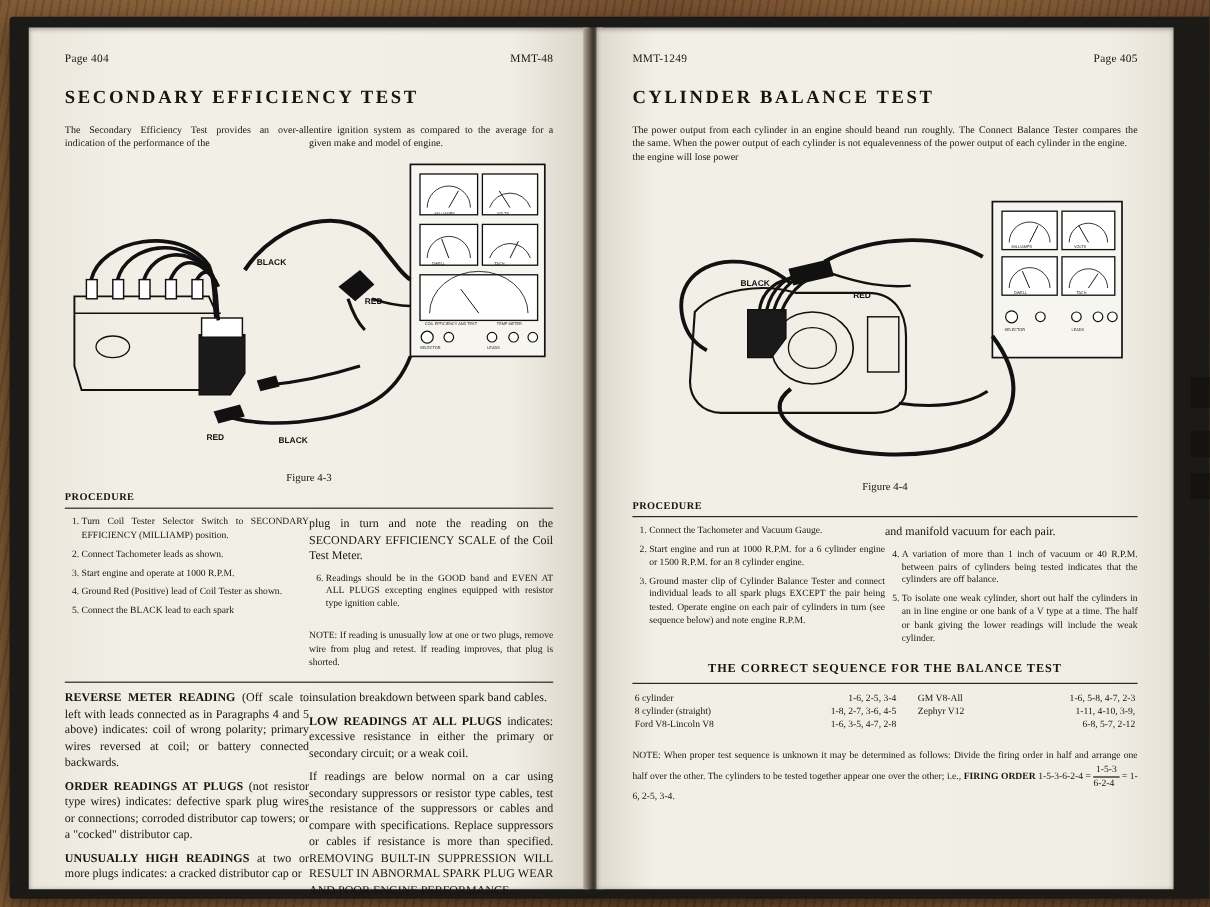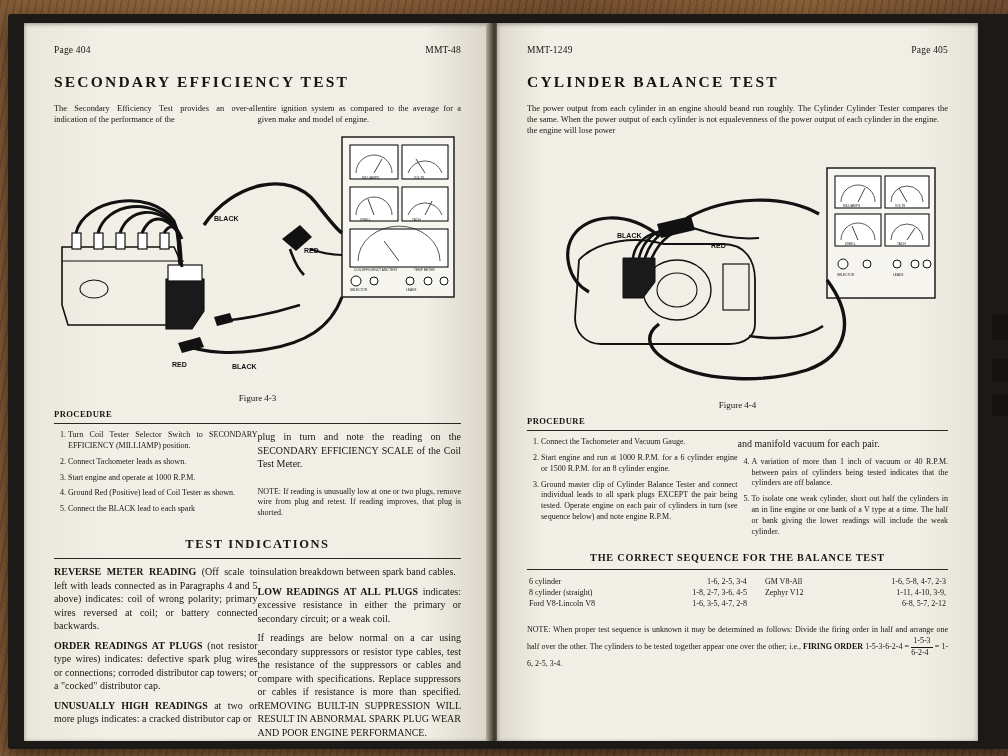--- a/index.html
+++ b/index.html
@@ -191,25 +191,27 @@
           <ol class="steps">
             <li>Turn Coil Tester Selector Switch to SECONDARY EFFICIENCY (MILLIAMP) position.</li>
             <li>Connect Tachometer leads as shown.</li>
             <li>Start engine and operate at 1000 R.P.M.</li>
             <li>Ground Red (Positive) lead of Coil Tester as shown.</li>
             <li>Connect the BLACK lead to each spark</li>
           </ol>
         </div>
         <div class="c">
           <p class="para">plug in turn and note the reading on the SECONDARY EFFICIENCY SCALE of the Coil Test Meter.</p>
+          <ol class="steps" start="6">
+            <li>Readings should be in the GOOD band and EVEN AT ALL PLUGS excepting engines equipped with resistor type ignition cable.</li>
+          </ol>
           <p class="note">NOTE: If reading is unusually low at one or two plugs, remove wire from plug and retest. If reading improves, that plug is shorted.</p>
         </div>
       </div>
 
-      <div class="sec-title">TEST INDICATIONS</div>
       <div class="rule"></div>
 
       <div class="two-col">
         <div class="c">
           <p class="para"><span class="bold-lead">REVERSE METER READING</span><span> (Off scale to left with leads connected as in Paragraphs 4 and 5 above) indicates: coil of wrong polarity; primary wires reversed at coil; or battery connected backwards.</span></p>
           <p class="para"><span class="bold-lead">ORDER READINGS AT PLUGS</span><span> (not resistor type wires) indicates: defective spark plug wires or connections; corroded distributor cap towers; or a "cocked" distributor cap.</span></p>
           <p class="para"><span class="bold-lead">UNUSUALLY HIGH READINGS</span><span> at two or more plugs indicates: a cracked distributor cap or</span></p>
         </div>
         <div class="c">
           <p class="para">insulation breakdown between spark band cables.</p>
@@ -228,21 +230,21 @@
 
       <div class="hdr">
         <span class="left">MMT-1249</span>
         <span class="right">Page 405</span>
       </div>
 
       <h1 class="title">CYLINDER BALANCE TEST</h1>
 
       <div class="two-col">
         <div class="c">The power output from each cylinder in an engine should be the same. When the power output of each cylinder is not equal the engine will lose power</div>
-        <div class="c">and run roughly. The Cylinder Cylinder Tester compares the evenness of the power output of each cylinder in the engine.</div>
+        <div class="c">and run roughly. The Connect Balance Tester compares the evenness of the power output of each cylinder in the engine.</div>
       </div>
 
       <div class="fig" style="height:258px;">
         <svg width="421" height="258" viewBox="0 0 421 258">
 
           <rect x="300" y="28" width="108" height="130" fill="#f7f5ef" stroke="#111" stroke-width="1.4"></rect>
           <g stroke="#111" fill="#fff">
             <rect x="308" y="36" width="46" height="32" stroke-width="1.1"></rect>
             <rect x="358" y="36" width="44" height="32" stroke-width="1.1"></rect>
             <rect x="308" y="74" width="46" height="32" stroke-width="1.1"></rect>

